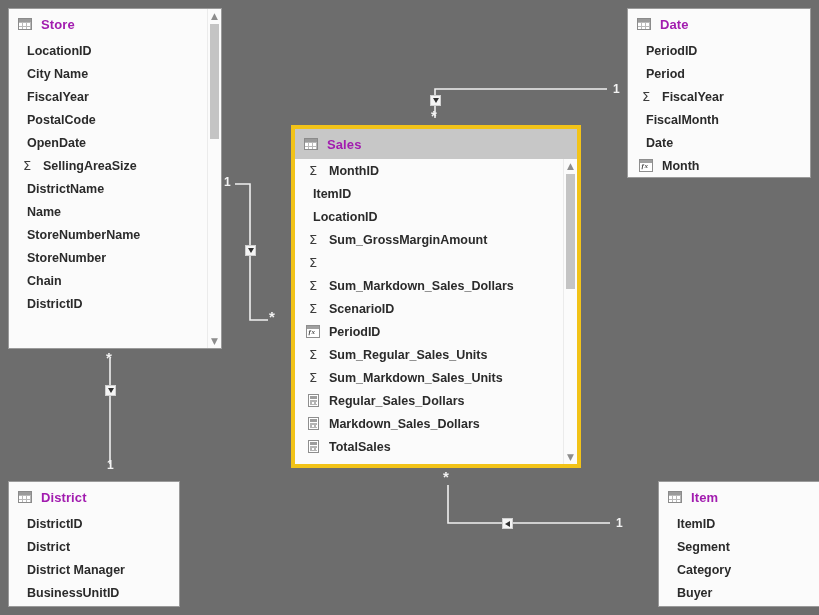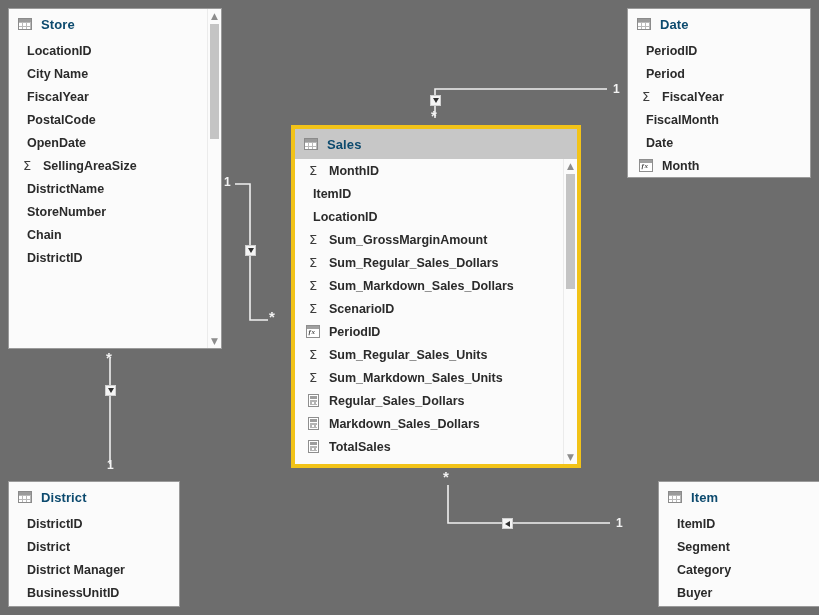--- a/index.html
+++ b/index.html
@@ -37,21 +37,21 @@
     padding-left: 9px;
     box-sizing: border-box;
     background: #fbfbfb;
   }
   .tbl.selected .tbl-header {
     background: #c7c7c7;
   }
   .tbl-title {
     font-size: 13px;
     font-weight: bold;
-    color: #0c4a6e;
+    color: #a21caf;
     margin-left: 9px;
     letter-spacing: .1px;
   }
   .tbl-body {
     position: relative;
   }
   .field {
     display: flex;
     align-items: center;
     height: 23px;
@@ -286,20 +286,26 @@
           <span class="fname">OpenDate</span>
         </div>
       <div class="field">
           <span class="ficon ico-sigma">Σ</span>
           <span class="fname">SellingAreaSize</span>
         </div>
       <div class="field noicon">
           <span class="fname">DistrictName</span>
         </div>
       <div class="field noicon">
+          <span class="fname">Name</span>
+        </div>
+      <div class="field noicon">
+          <span class="fname">StoreNumberName</span>
+        </div>
+      <div class="field noicon">
           <span class="fname">StoreNumber</span>
         </div>
       <div class="field noicon">
           <span class="fname">Chain</span>
         </div>
       <div class="field noicon">
           <span class="fname">DistrictID</span>
         </div>
     </div>
     <div class="sbar">
@@ -355,21 +361,20 @@
         </div>
       <div class="field noicon">
           <span class="fname">LocationID</span>
         </div>
       <div class="field">
           <span class="ficon ico-sigma">Σ</span>
           <span class="fname">Sum_GrossMarginAmount</span>
         </div>
       <div class="field">
           <span class="ficon ico-sigma">Σ</span>
-          <span class="fname">Sum_Regular_Sales_Dollars</span>
         </div>
       <div class="field">
           <span class="ficon ico-sigma">Σ</span>
           <span class="fname">Sum_Markdown_Sales_Dollars</span>
         </div>
       <div class="field">
           <span class="ficon ico-sigma">Σ</span>
           <span class="fname">ScenarioID</span>
         </div>
       <div class="field">

